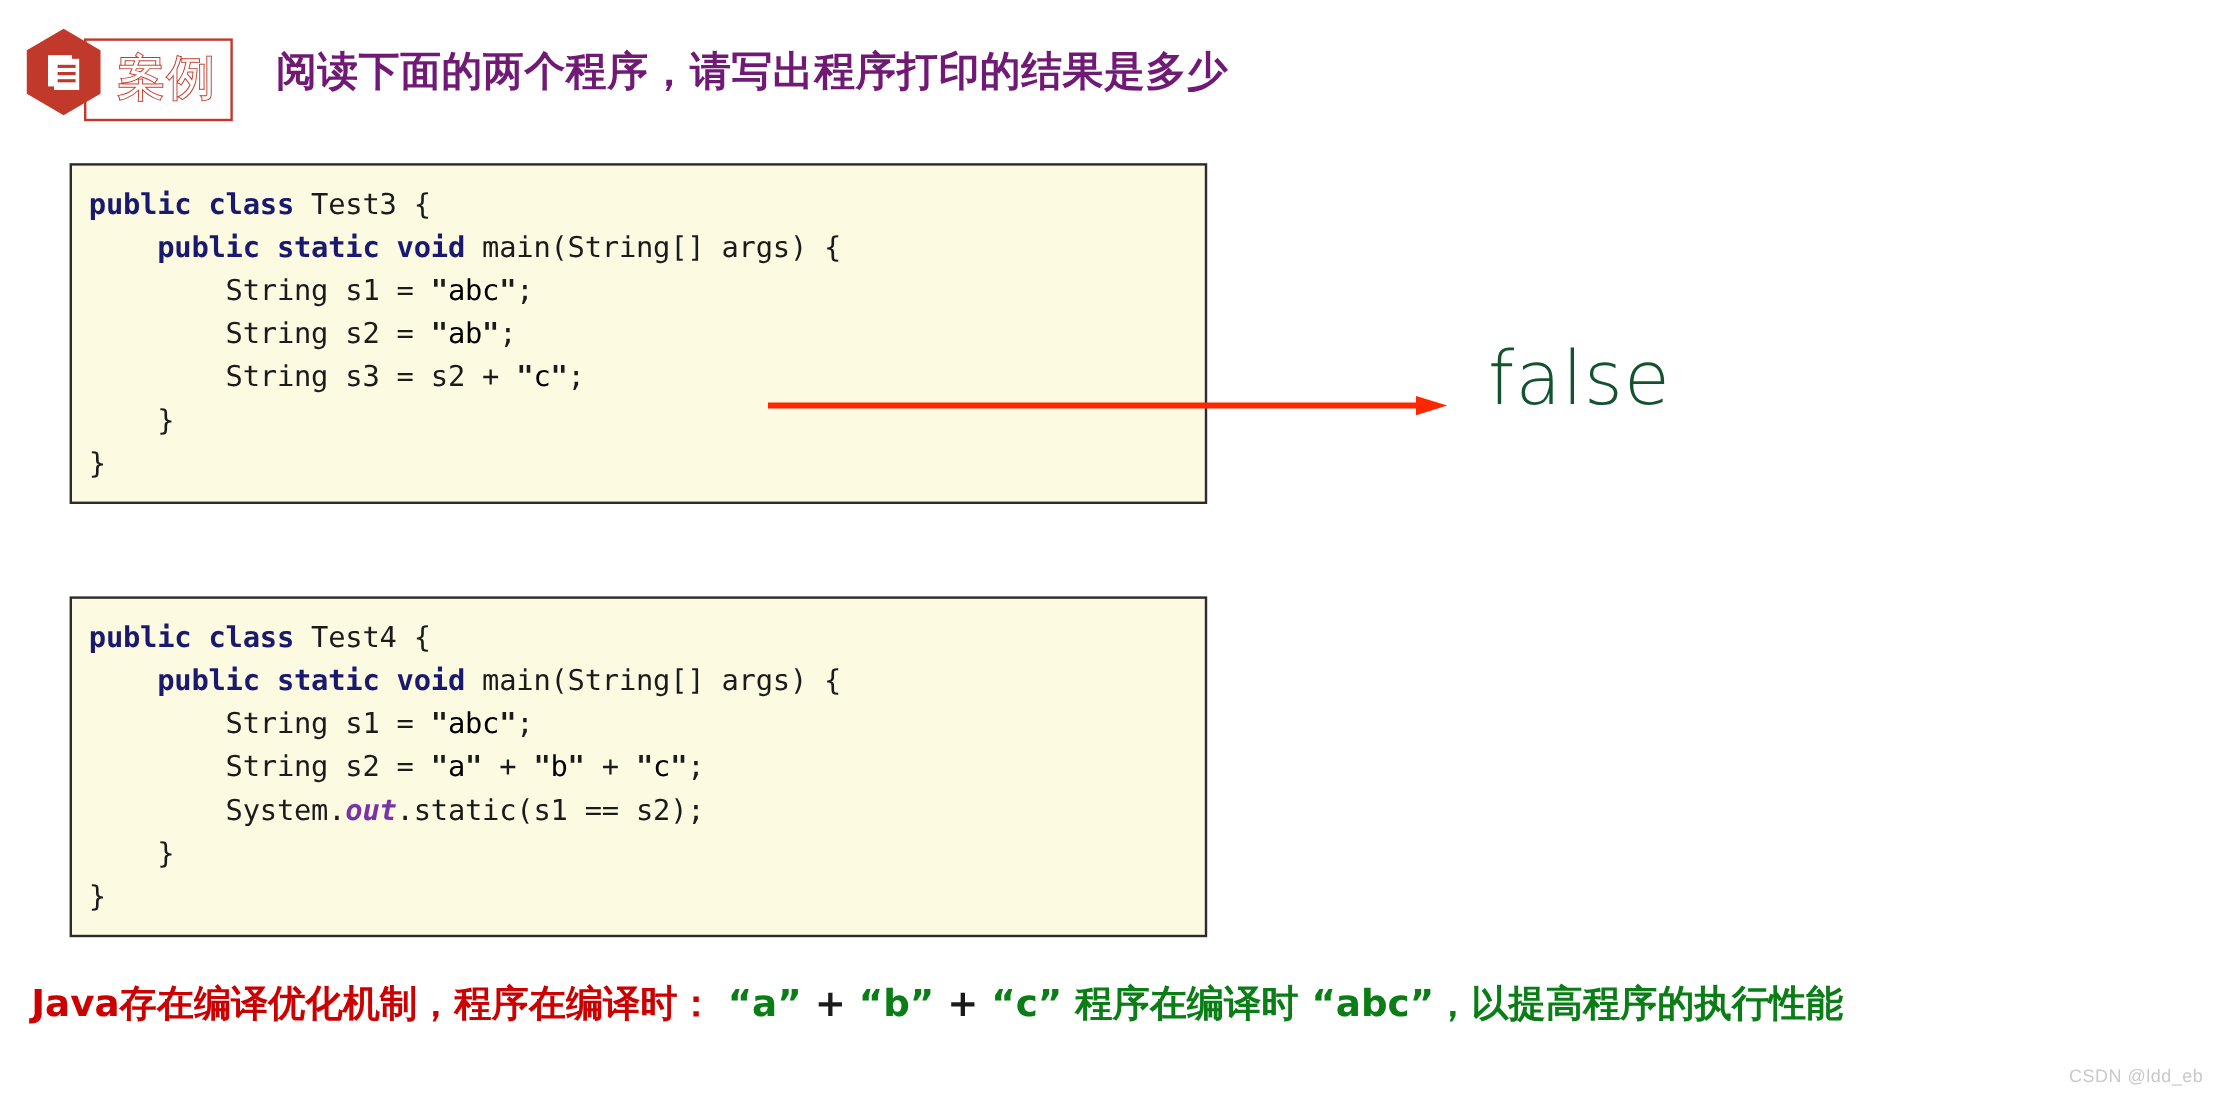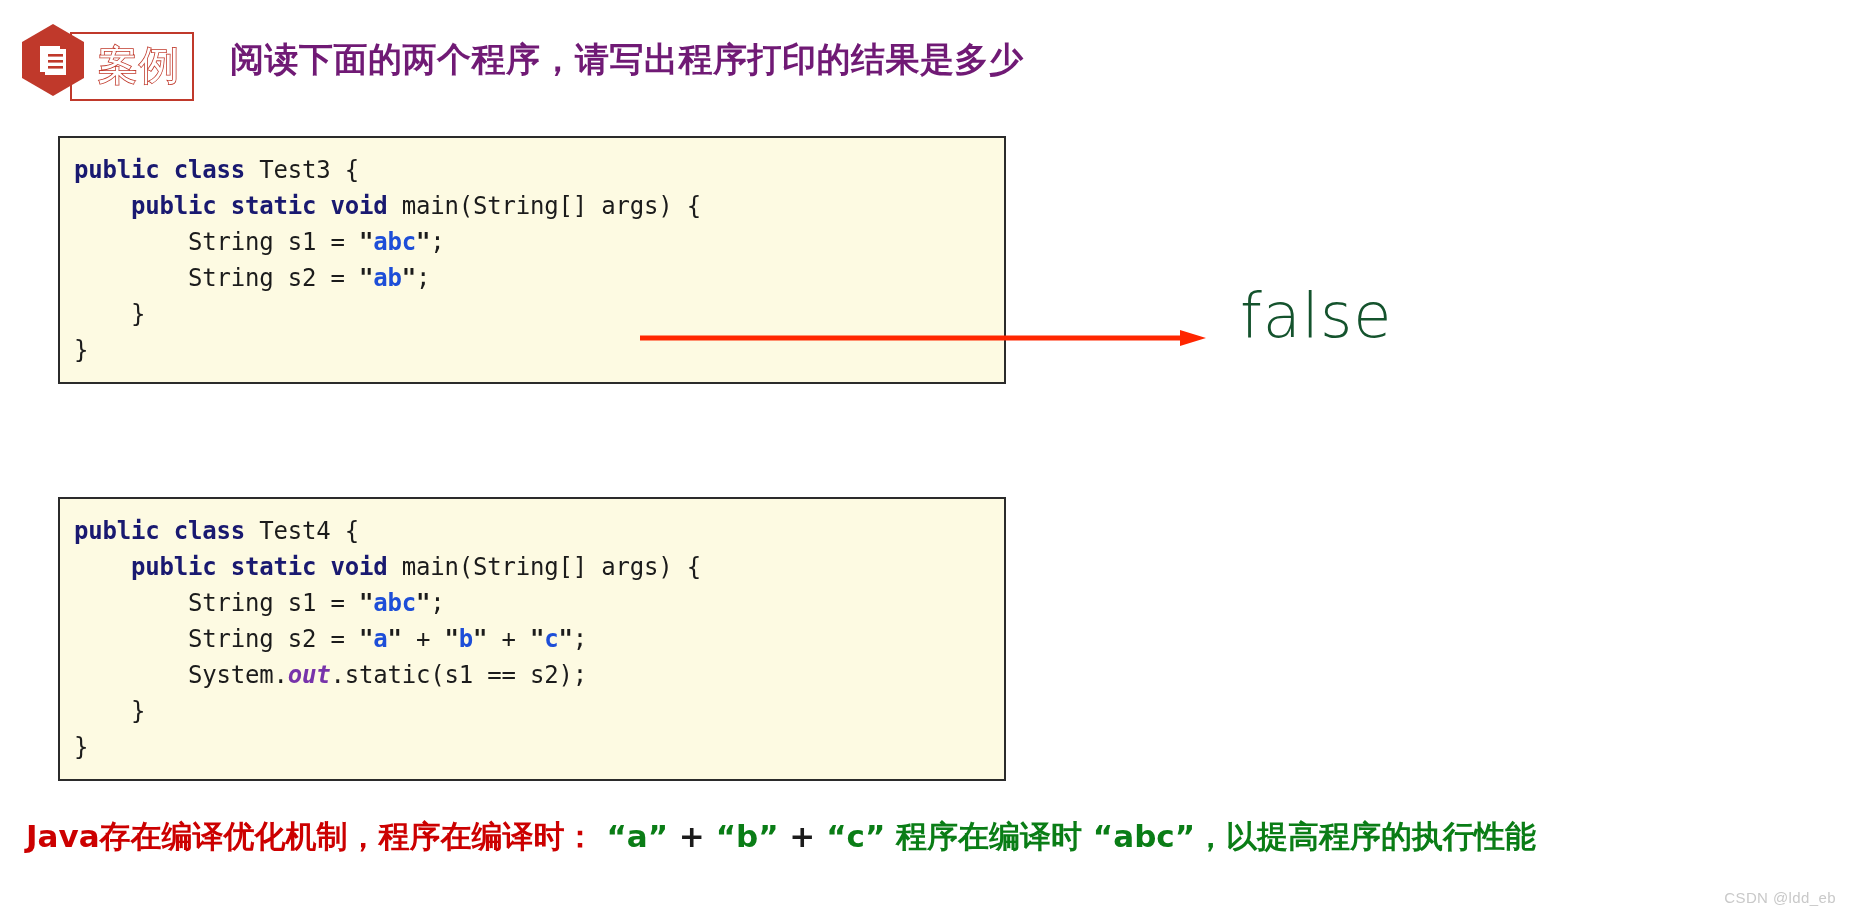--- a/index.html
+++ b/index.html
@@ -100,21 +100,21 @@
 
   .code-line {
     font-family: "DejaVu Sans Mono", monospace;
     font-size: 24px;
     line-height: 36px;
     color: #1b1b1b;
     white-space: pre;
     letter-spacing: -0.2px;
   }
   .kw     { color: #191970; font-weight: 700; }
-  .str    { color: #1d4ed8; font-weight: 700; }
+  .str    { color: #000000; font-weight: 400; }
   .quote  { color: #1b1b1b; font-weight: 700; }
   .fieldv { color: #7733aa; font-weight: 700; font-style: italic; }
 
   
   #answer-arrow {
     position: absolute;
     left: 640px;
     top: 330px;
     width: 566px;
     height: 16px;
@@ -179,20 +179,21 @@
   </div>
   <div id="header-title">阅读下面的两个程序，请写出程序打印的结果是多少</div>
 </div>
 
 <div class="code-block" id="code-block-1">
   <div>
       <div class="code-line"><span class="kw">public class </span><span>Test3 {</span></div>
       <div class="code-line"><span>    </span><span class="kw">public static void </span><span>main(String[] args) {</span></div>
       <div class="code-line"><span>        String s1 = </span><span class="quote">"</span><span class="str">abc</span><span class="quote">"</span><span>;</span></div>
       <div class="code-line"><span>        String s2 = </span><span class="quote">"</span><span class="str">ab</span><span class="quote">"</span><span>;</span></div>
+      <div class="code-line"><span>        String s3 = s2 + </span><span class="quote">"</span><span class="str">c</span><span class="quote">"</span><span>;</span></div>
       <div class="code-line"><span>    }</span></div>
       <div class="code-line"><span>}</span></div>
     </div>
 </div>
 
 <div class="code-block" id="code-block-2">
   <div>
       <div class="code-line"><span class="kw">public class </span><span>Test4 {</span></div>
       <div class="code-line"><span>    </span><span class="kw">public static void </span><span>main(String[] args) {</span></div>
       <div class="code-line"><span>        String s1 = </span><span class="quote">"</span><span class="str">abc</span><span class="quote">"</span><span>;</span></div>

